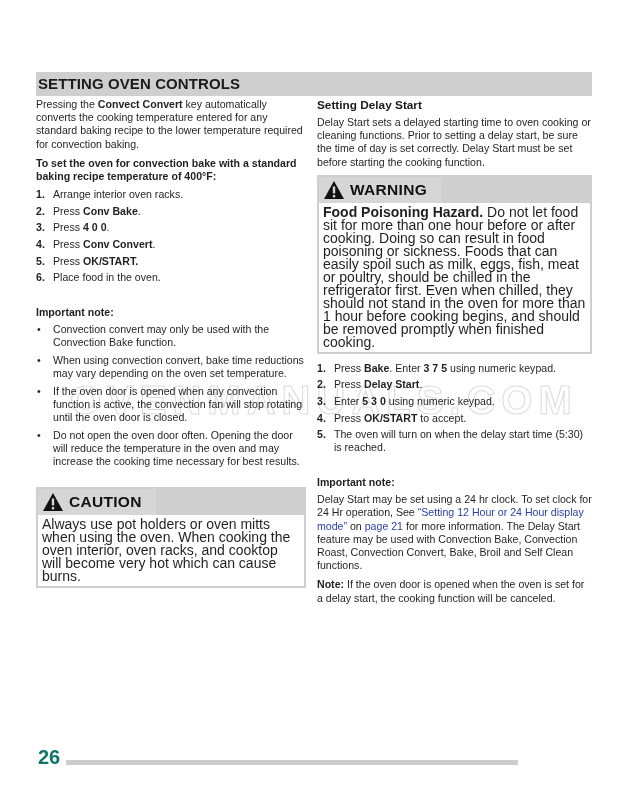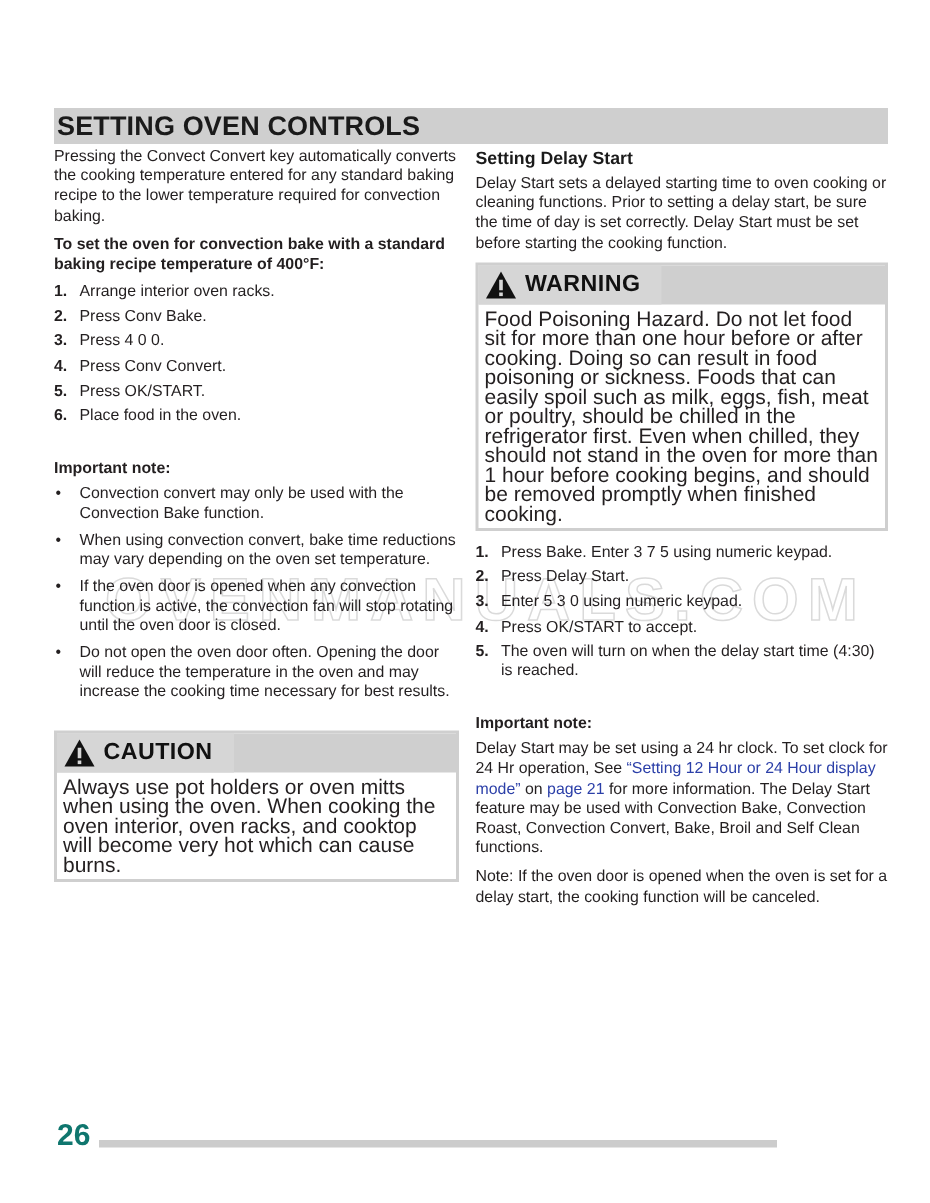--- a/index.html
+++ b/index.html
@@ -1,36 +1,36 @@
 <!DOCTYPE html>
 <html><head>
 <meta charset="utf-8">
 <style>
   html, body { margin:0; padding:0; background:#ffffff; }
   body { width:620px; height:802px; position:relative; overflow:hidden;
          font-family:"Liberation Sans", sans-serif; color:#231f20; }
   .header-bar { position:absolute; left:36px; top:72px; width:556px; height:24px;
          background:#cfcfcf; }
-  .header-title { position:absolute; left:38px; top:72px; font-size:18px; font-weight:bold;
+  .header-title { position:absolute; left:38px; top:72px; font-size:15px; font-weight:bold;
          line-height:24px; letter-spacing:0.1px; color:#1a1a1a; }
   .col { position:absolute; top:98px; font-size:10.6px; line-height:13.2px; }
   .col-left { left:36px; width:270px; }
   .col-right { left:317px; width:275px; }
   h2 { font-size:11.8px; font-weight:bold; margin:0 0 4px 0; line-height:14px; color:#1a1a1a; }
   p { margin:0; }
   .para { margin-bottom:6px; }
   .bold-intro { font-weight:bold; margin:0 0 5px 0; }
   ol.steps { list-style:none; margin:0; padding:0; }
   ol.steps li { position:relative; padding-left:17px; margin-bottom:3.4px; }
   ol.steps li .num { position:absolute; left:0; top:0; font-weight:bold; }
   ul.notes { list-style:none; margin:0; padding:0; }
   ul.notes li { position:relative; padding-left:17px; margin-bottom:4.5px; }
   ul.notes li .bul { position:absolute; left:1px; top:0; }
   .note-head { font-weight:bold; margin:0 0 4px 0; }
-  .b { font-weight:normal; }
+  .b { font-weight:bold; }
   .link { color:#2b3fa8; }
   .alert-box { border:2px solid #cfcfcf; background:#fff; }
   .alert-head { background:#cfcfcf; height:26px; position:relative; }
   .alert-head-inner { position:absolute; left:0; top:0; height:26px; padding-right:14px;
          background:#d6d6d6; display:flex; align-items:center; }
   .alert-icon { width:22px; height:20px; margin-left:4px; margin-right:5px; }
   .alert-label { font-size:15.5px; font-weight:bold; letter-spacing:0.3px; color:#111; }
   .alert-body { padding:3px 4px 3px 4px; font-size:14px; line-height:13px; }
   .caution { position:absolute; left:36px; top:487px; width:266px; }
   .warning-wrap { margin:4px 0 8px 0; }
@@ -99,21 +99,21 @@
       </div>
     </div>
     <div class="alert-body"><span class="b">Food Poisoning Hazard.</span><span> Do not let food sit for more than one hour before or after cooking. Doing so can result in food poisoning or sickness. Foods that can easily spoil such as milk, eggs, fish, meat or poultry, should be chilled in the refrigerator first. Even when chilled, they should not stand in the oven for more than 1 hour before cooking begins, and should be removed promptly when finished cooking.</span></div>
   </div>
 
   <ol class="steps">
     <li><span class="num">1.</span><span>Press </span><span class="b">Bake</span><span>. Enter </span><span class="b">3 7 5</span><span> using numeric keypad.</span></li>
     <li><span class="num">2.</span><span>Press </span><span class="b">Delay Start</span><span>.</span></li>
     <li><span class="num">3.</span><span>Enter </span><span class="b">5 3 0</span><span> using numeric keypad.</span></li>
     <li><span class="num">4.</span><span>Press </span><span class="b">OK/START</span><span> to accept.</span></li>
-    <li><span class="num">5.</span><span>The oven will turn on when the delay start time (4:30) is reached.</span></li>
+    <li><span class="num">5.</span><span>The oven will turn on when the delay start time (5:30) is reached.</span></li>
   </ol>
   <div style="height:18px"></div>
   <p class="note-head">Important note:</p>
   <p class="para"><span>Delay Start may be set using a 24 hr clock. To set clock for 24 Hr operation, See </span><span class="link">“Setting 12 Hour or 24 Hour display mode”</span><span>  on </span><span class="link">page 21</span><span> for more information. The Delay Start feature may be used with Convection Bake, Convection Roast, Convection Convert, Bake, Broil and Self Clean functions.</span></p>
   <p class="para"><span class="b">Note:</span><span>  If the oven door is opened when the oven is set for a delay start, the cooking function will be canceled.</span></p>
 </div>
 
 <div class="footer-num">26</div>
 <div class="footer-rule"></div>
 

